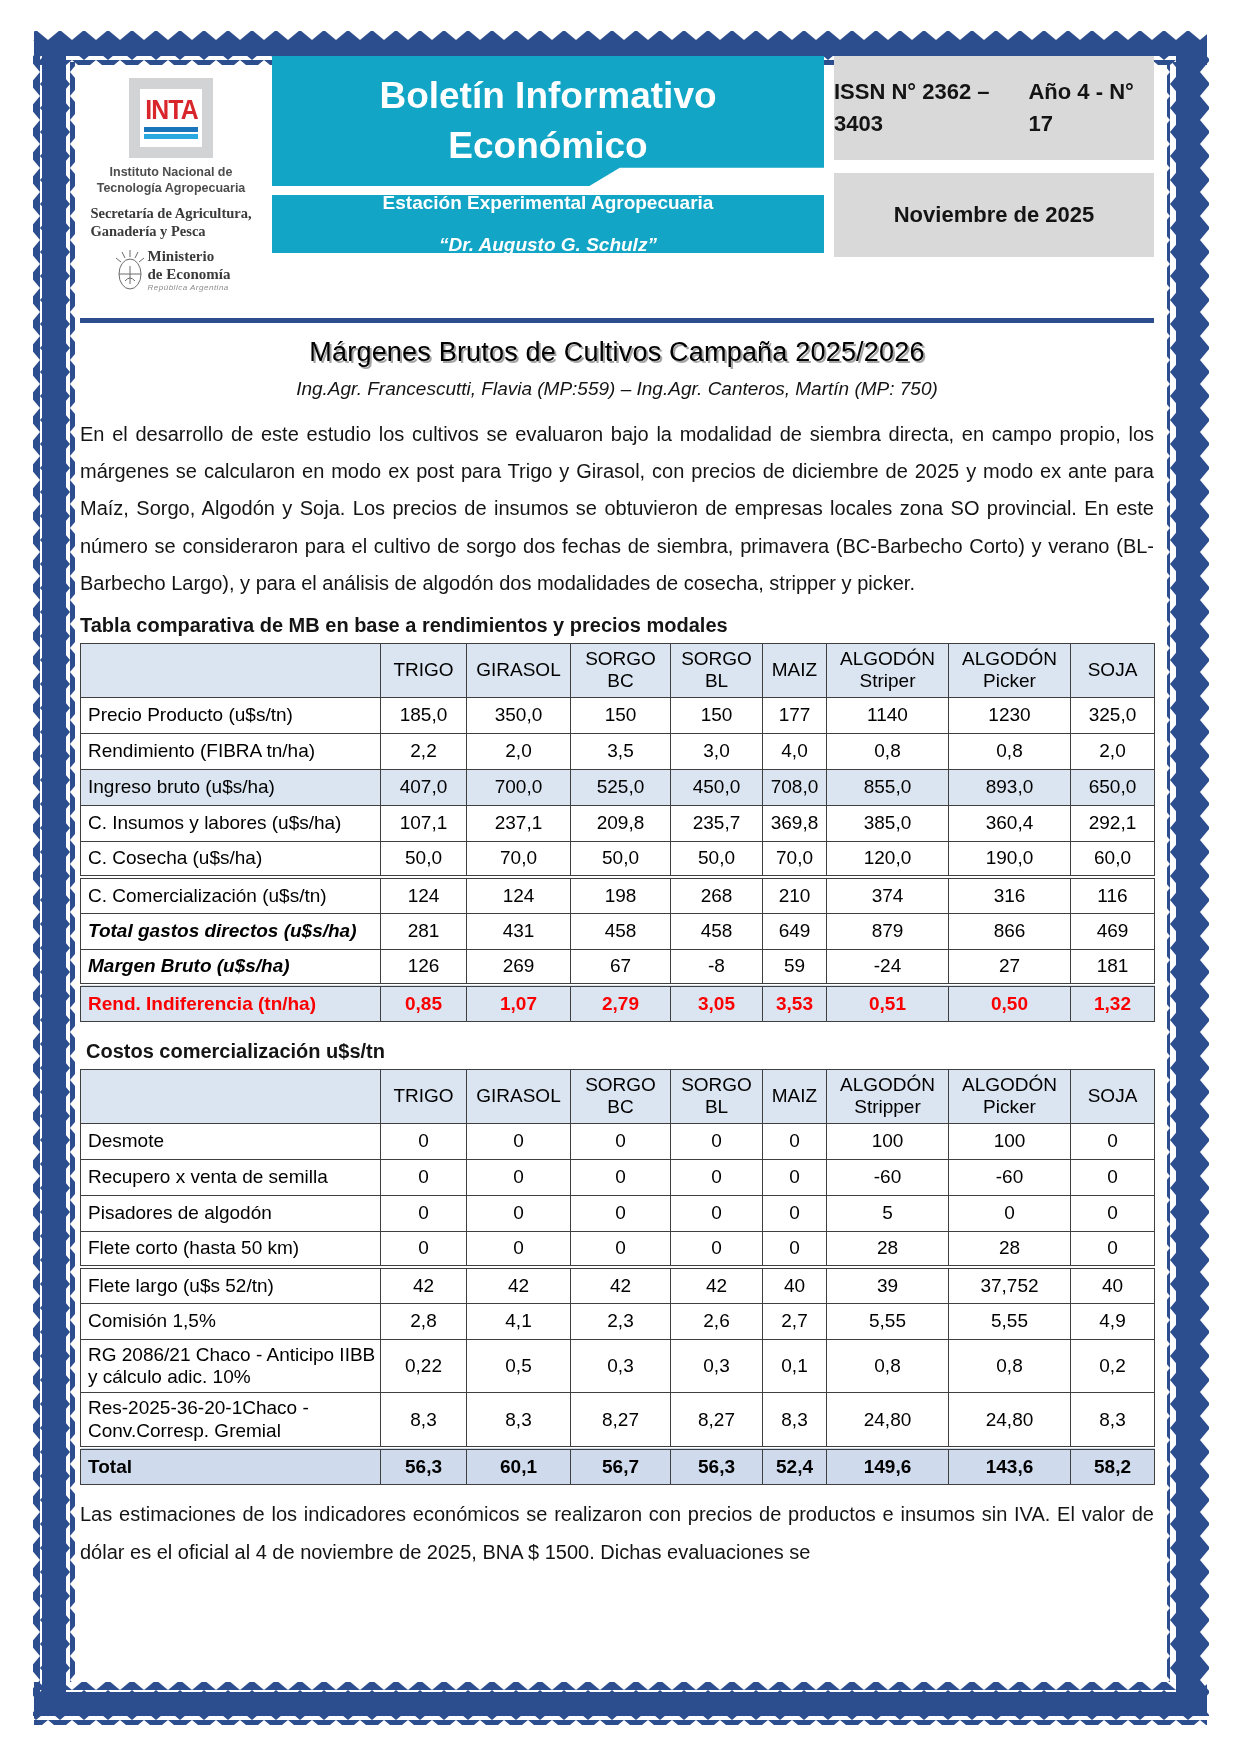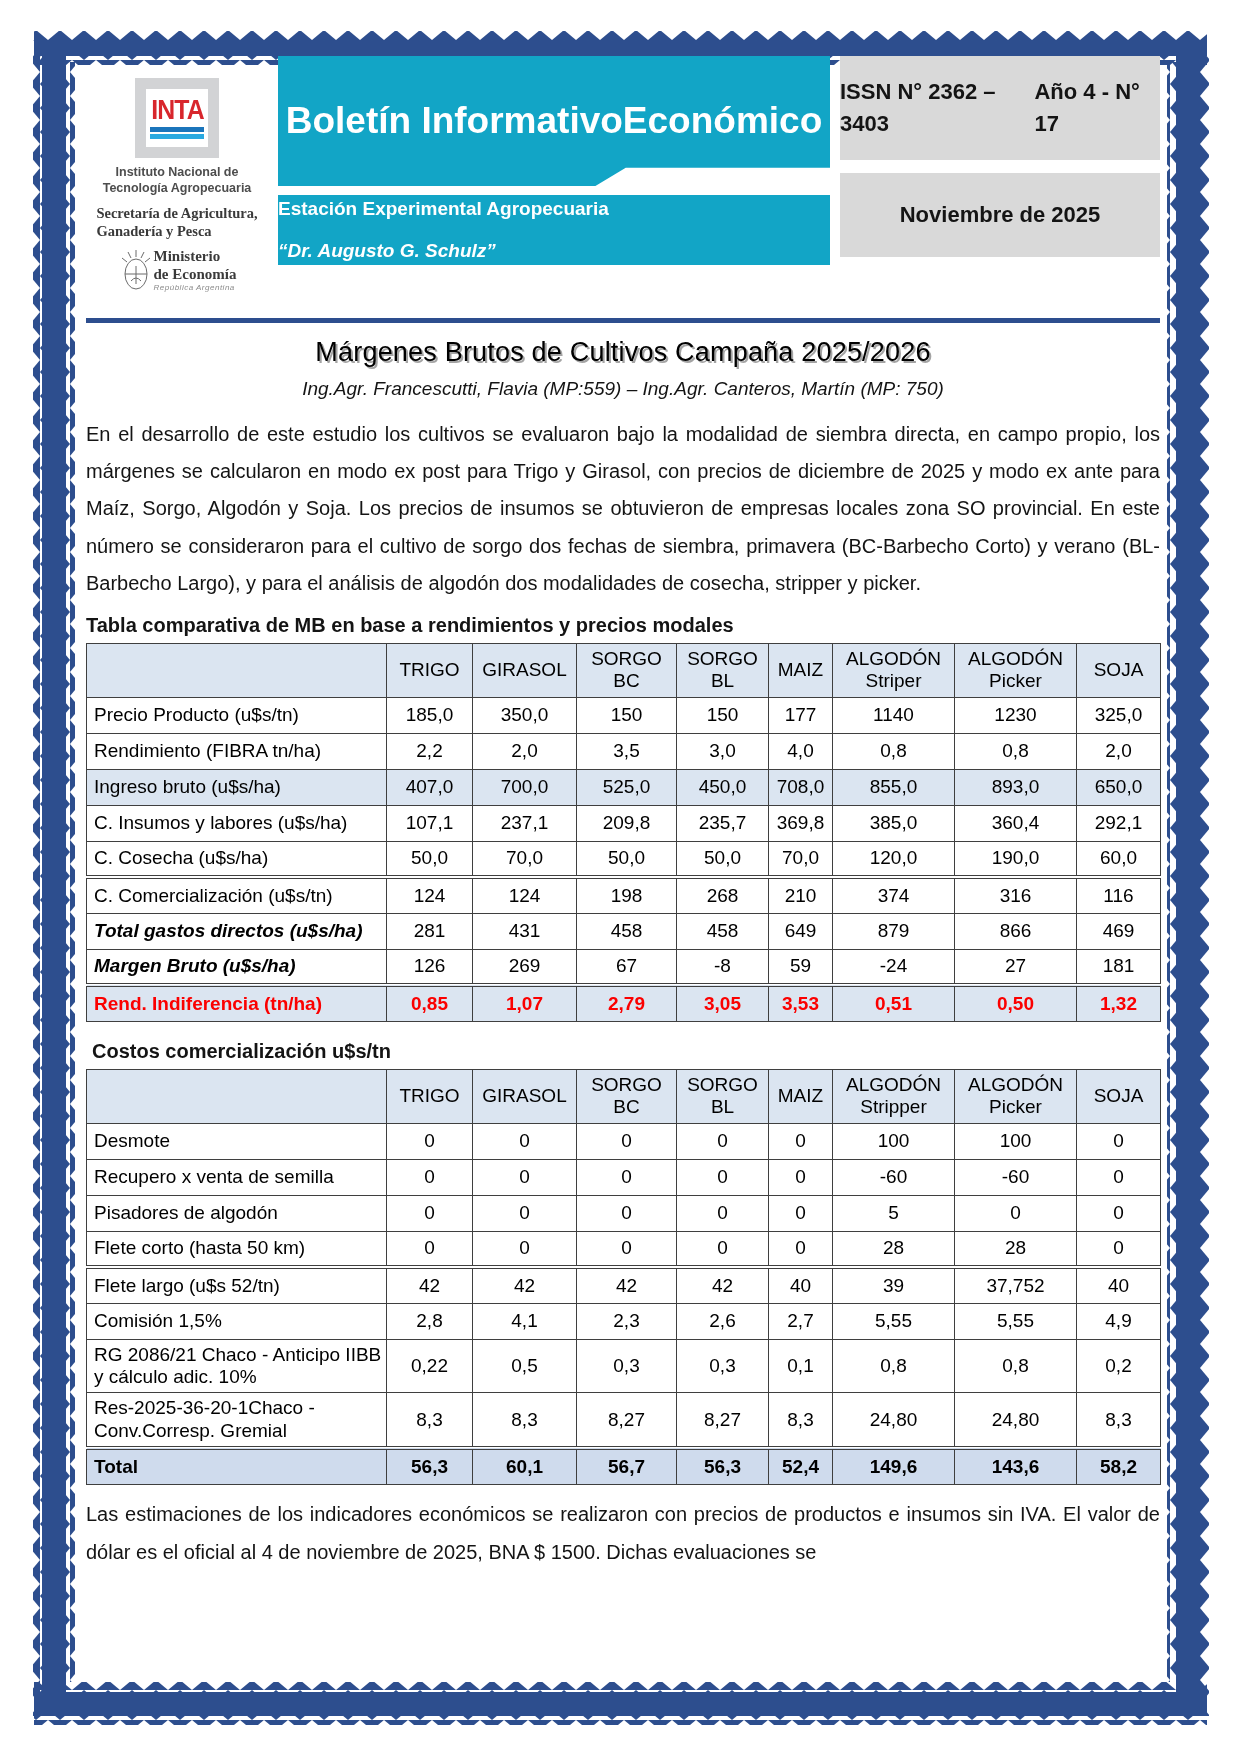--- a/index.html
+++ b/index.html
@@ -9,40 +9,40 @@
     --rowblue:#dbe5f1;
     --totalblue:#cfdbed;
     --red:#fb0000;
     --ink:#141414;
     --bordergray:#3f3f3f;
   }
   *{box-sizing:border-box;margin:0;padding:0;}
   html,body{width:1241px;height:1755px;background:#ffffff;overflow:hidden;
     font-family:"Liberation Sans","DejaVu Sans",sans-serif;color:var(--ink);}
   .frame-svg{position:absolute;left:0;top:0;z-index:0;}
-  .content{position:absolute;left:78px;top:56px;width:1090px;height:1626px;z-index:1;overflow:hidden;
+  .content{position:absolute;left:72px;top:56px;width:1090px;height:1626px;z-index:1;overflow:hidden;
     padding:0 8px;}
   
   .masthead{display:flex;gap:10px;min-height:198px;}
   .org-col{width:182px;padding-top:22px;display:flex;flex-direction:column;align-items:center;}
   .inta-badge{width:84px;height:80px;background:#d2d3d5;display:flex;align-items:center;justify-content:center;}
   .inta-inner{width:62px;height:58px;background:#fff;display:flex;flex-direction:column;align-items:center;justify-content:center;}
   .inta-word{color:#d8262c;font-weight:800;font-size:27px;letter-spacing:-1px;transform:scaleX(.92);line-height:1;}
   .inta-bar1{width:54px;height:5px;background:#1b75bb;margin-top:3px;}
   .inta-bar2{width:54px;height:5px;background:#2aa9e0;margin-top:2px;}
   .inta-name{margin-top:7px;font-size:12.5px;font-weight:700;color:#4d4d4d;text-align:center;line-height:1.25;}
   .secretaria{margin-top:9px;font-family:"Liberation Serif","DejaVu Serif",serif;font-size:14.5px;font-weight:700;color:#3a3a3a;text-align:left;line-height:1.2;}
   .ministerio-row{margin-top:8px;display:flex;align-items:center;gap:0;}
   .ministerio-text{font-family:"Liberation Serif","DejaVu Serif",serif;font-size:15px;font-weight:700;color:#3a3a3a;line-height:1.15;}
   .ministerio-sub{font-size:8px;font-style:italic;color:#8a8a8a;letter-spacing:.5px;}
   .banner-col{width:552px;display:flex;flex-direction:column;}
-  .banner-main{height:130px;background:var(--teal);display:flex;flex-direction:row;align-items:center;justify-content:center;
+  .banner-main{height:130px;background:var(--teal);display:flex;flex-direction:column;align-items:center;justify-content:center;
     clip-path:polygon(0 0,100% 0,100% 86%,63% 86%,57.5% 100%,0 100%);}
   .banner-main .l1,.banner-main .l2{color:#fff;font-weight:800;font-size:37px;line-height:1.35;}
-  .banner-sub{margin-top:9px;height:70px;background:var(--teal);display:flex;flex-direction:column;justify-content:center;gap:17px;}
+  .banner-sub{margin-top:9px;height:58px;background:var(--teal);display:flex;flex-direction:column;align-items:center;justify-content:center;gap:17px;}
   .banner-sub .s1{color:#fff;font-weight:700;font-size:19px;line-height:1.3;}
   .banner-sub .s2{color:#fff;font-weight:700;font-style:italic;font-size:19px;line-height:1.25;}
   .issue-col{flex:1;display:flex;flex-direction:column;}
   .issue-box{background:var(--graybox);display:flex;flex-direction:row;align-items:center;justify-content:center;}
   .issue-box.first{height:104px;}
   .issue-box.second{height:84px;margin-top:13px;}
   .issue-box .t{font-weight:700;font-size:22px;line-height:1.45;}
   
   .top-rule{height:5px;background:var(--navy);margin-top:26px;}
   .doc-title{margin-top:14px;text-align:center;font-size:27px;font-weight:400;color:#000;

